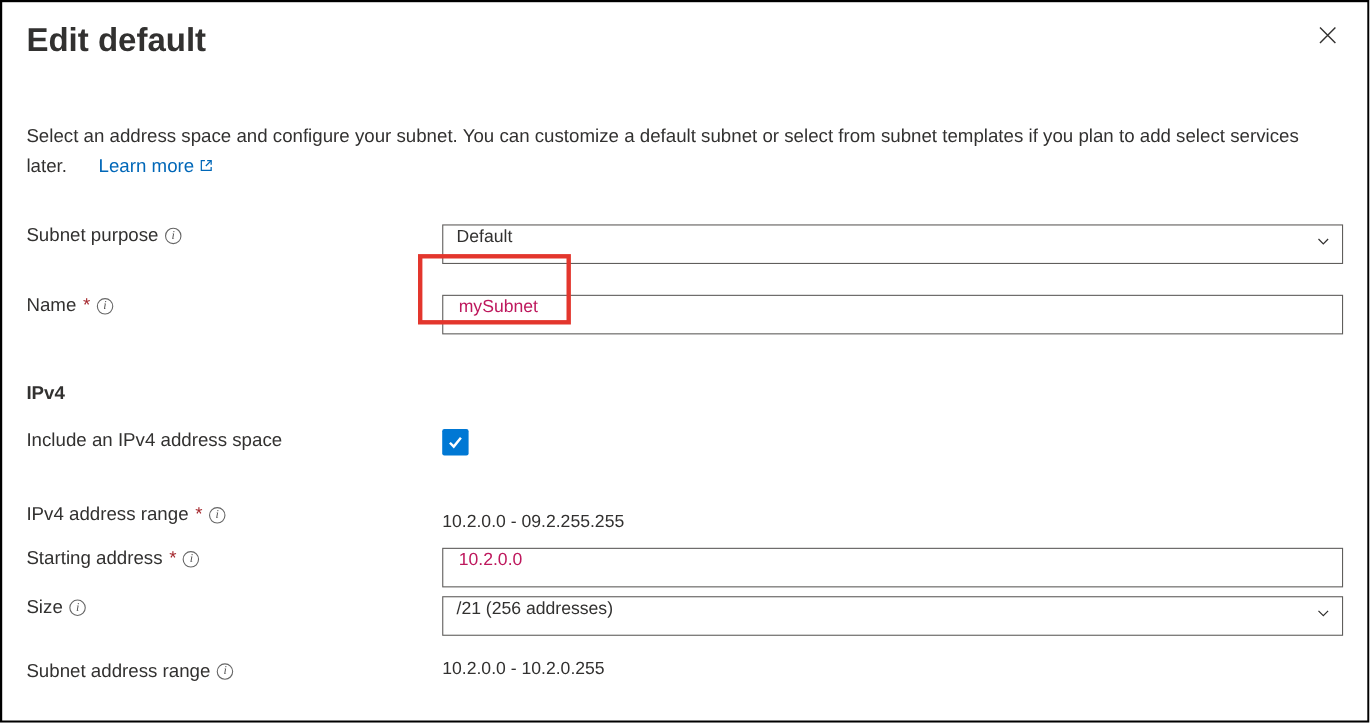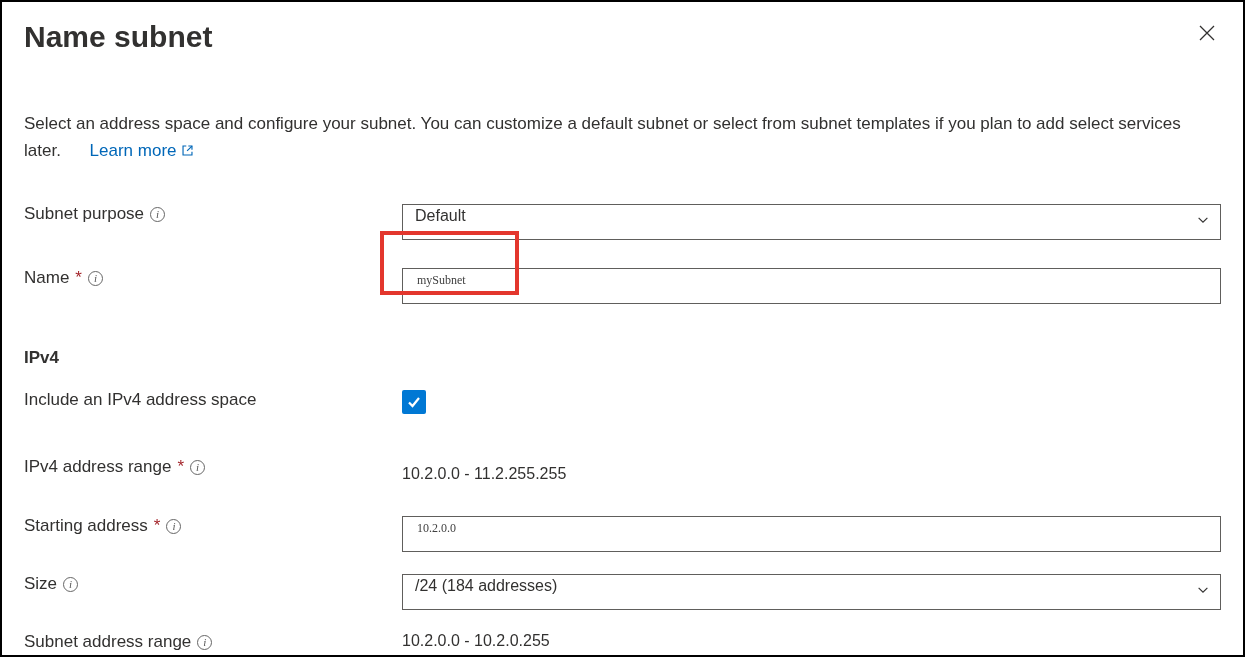--- a/index.html
+++ b/index.html
@@ -72,23 +72,23 @@
   }
   .dropdown { cursor: pointer; }
   .chevron {
     position: absolute; right: 10px; top: 50%; transform: translateY(-50%);
     pointer-events: none;
   }
   .chevron svg { width: 14px; height: 14px; }
   .text-input input {
     border: none; outline: none;
     width: 100%; height: 100%;
-    font-size: 12px;
-    font-family: Liberation Serif, serif;
-    color: #404040; background: transparent;
+    font-size: 16px;
+    font-family: Liberation Sans, sans-serif;
+    color: #be185d; background: transparent;
   }
   .section-heading {
     font-size: 17px; font-weight: 700; margin-top: 44px;
   }
   .checkbox {
     width: 24px; height: 24px;
     background: #0078d4; border-radius: 2px;
     display: inline-flex; align-items: center; justify-content: center;
     cursor: pointer;
   }
@@ -102,21 +102,21 @@
     left: 378px; top: 229px;
     width: 139px; height: 64px;
     pointer-events: none;
   }
 </style>
 </head>
 <body>
 
 <div class="panel">
   <div class="header-row">
-    <h1 class="title">Name subnet</h1>
+    <h1 class="title">Edit default</h1>
     <span class="close-btn">
       <svg width="16" height="16" viewBox="0 0 16 16">
           <path d="M1 1 L15 15 M15 1 L1 15" stroke="#323130" stroke-width="1.3" fill="none"></path>
         </svg>
     </span>
   </div>
 
   <p class="intro">
     <span>Select an address space and configure your subnet. You can customize a default subnet or select from subnet templates if you plan to add select services later. </span>
     <a class="learn-link">
@@ -176,45 +176,45 @@
     </div>
   </div>
 
   <div class="form-row" style="margin-top:43px">
     <div class="label-col">
       <span>IPv4 address range</span>
       <span class="required">*</span>
       <span class="info-icon">i</span>
     </div>
     <div class="field-col">
-      <div class="helper-text">10.2.0.0 - 11.2.255.255</div>
-    </div>
-  </div>
-
-  <div class="form-row" style="margin-top:33px">
+      <div class="helper-text">10.2.0.0 - 09.2.255.255</div>
+    </div>
+  </div>
+
+  <div class="form-row" style="margin-top:14px">
     <div class="label-col">
       <span>Starting address</span>
       <span class="required">*</span>
       <span class="info-icon">i</span>
     </div>
     <div class="field-col">
       <div class="text-input">
         <input type="text" value="10.2.0.0" style="">
       </div>
     </div>
   </div>
 
-  <div class="form-row" style="margin-top:22px">
+  <div class="form-row" style="margin-top:8px">
     <div class="label-col">
       <span>Size</span>
       <span class="info-icon">i</span>
     </div>
     <div class="field-col">
       <div class="dropdown">
-        <span>/24 (184 addresses)</span>
+        <span>/21 (256 addresses)</span>
         <span class="chevron">
           <svg viewBox="0 0 16 16">
               <path d="M3 5.5 L8 10.5 L13 5.5" fill="none" stroke="#323130" stroke-width="1.3"></path>
             </svg>
         </span>
       </div>
     </div>
   </div>
 
   <div class="form-row" style="margin-top:22px">

